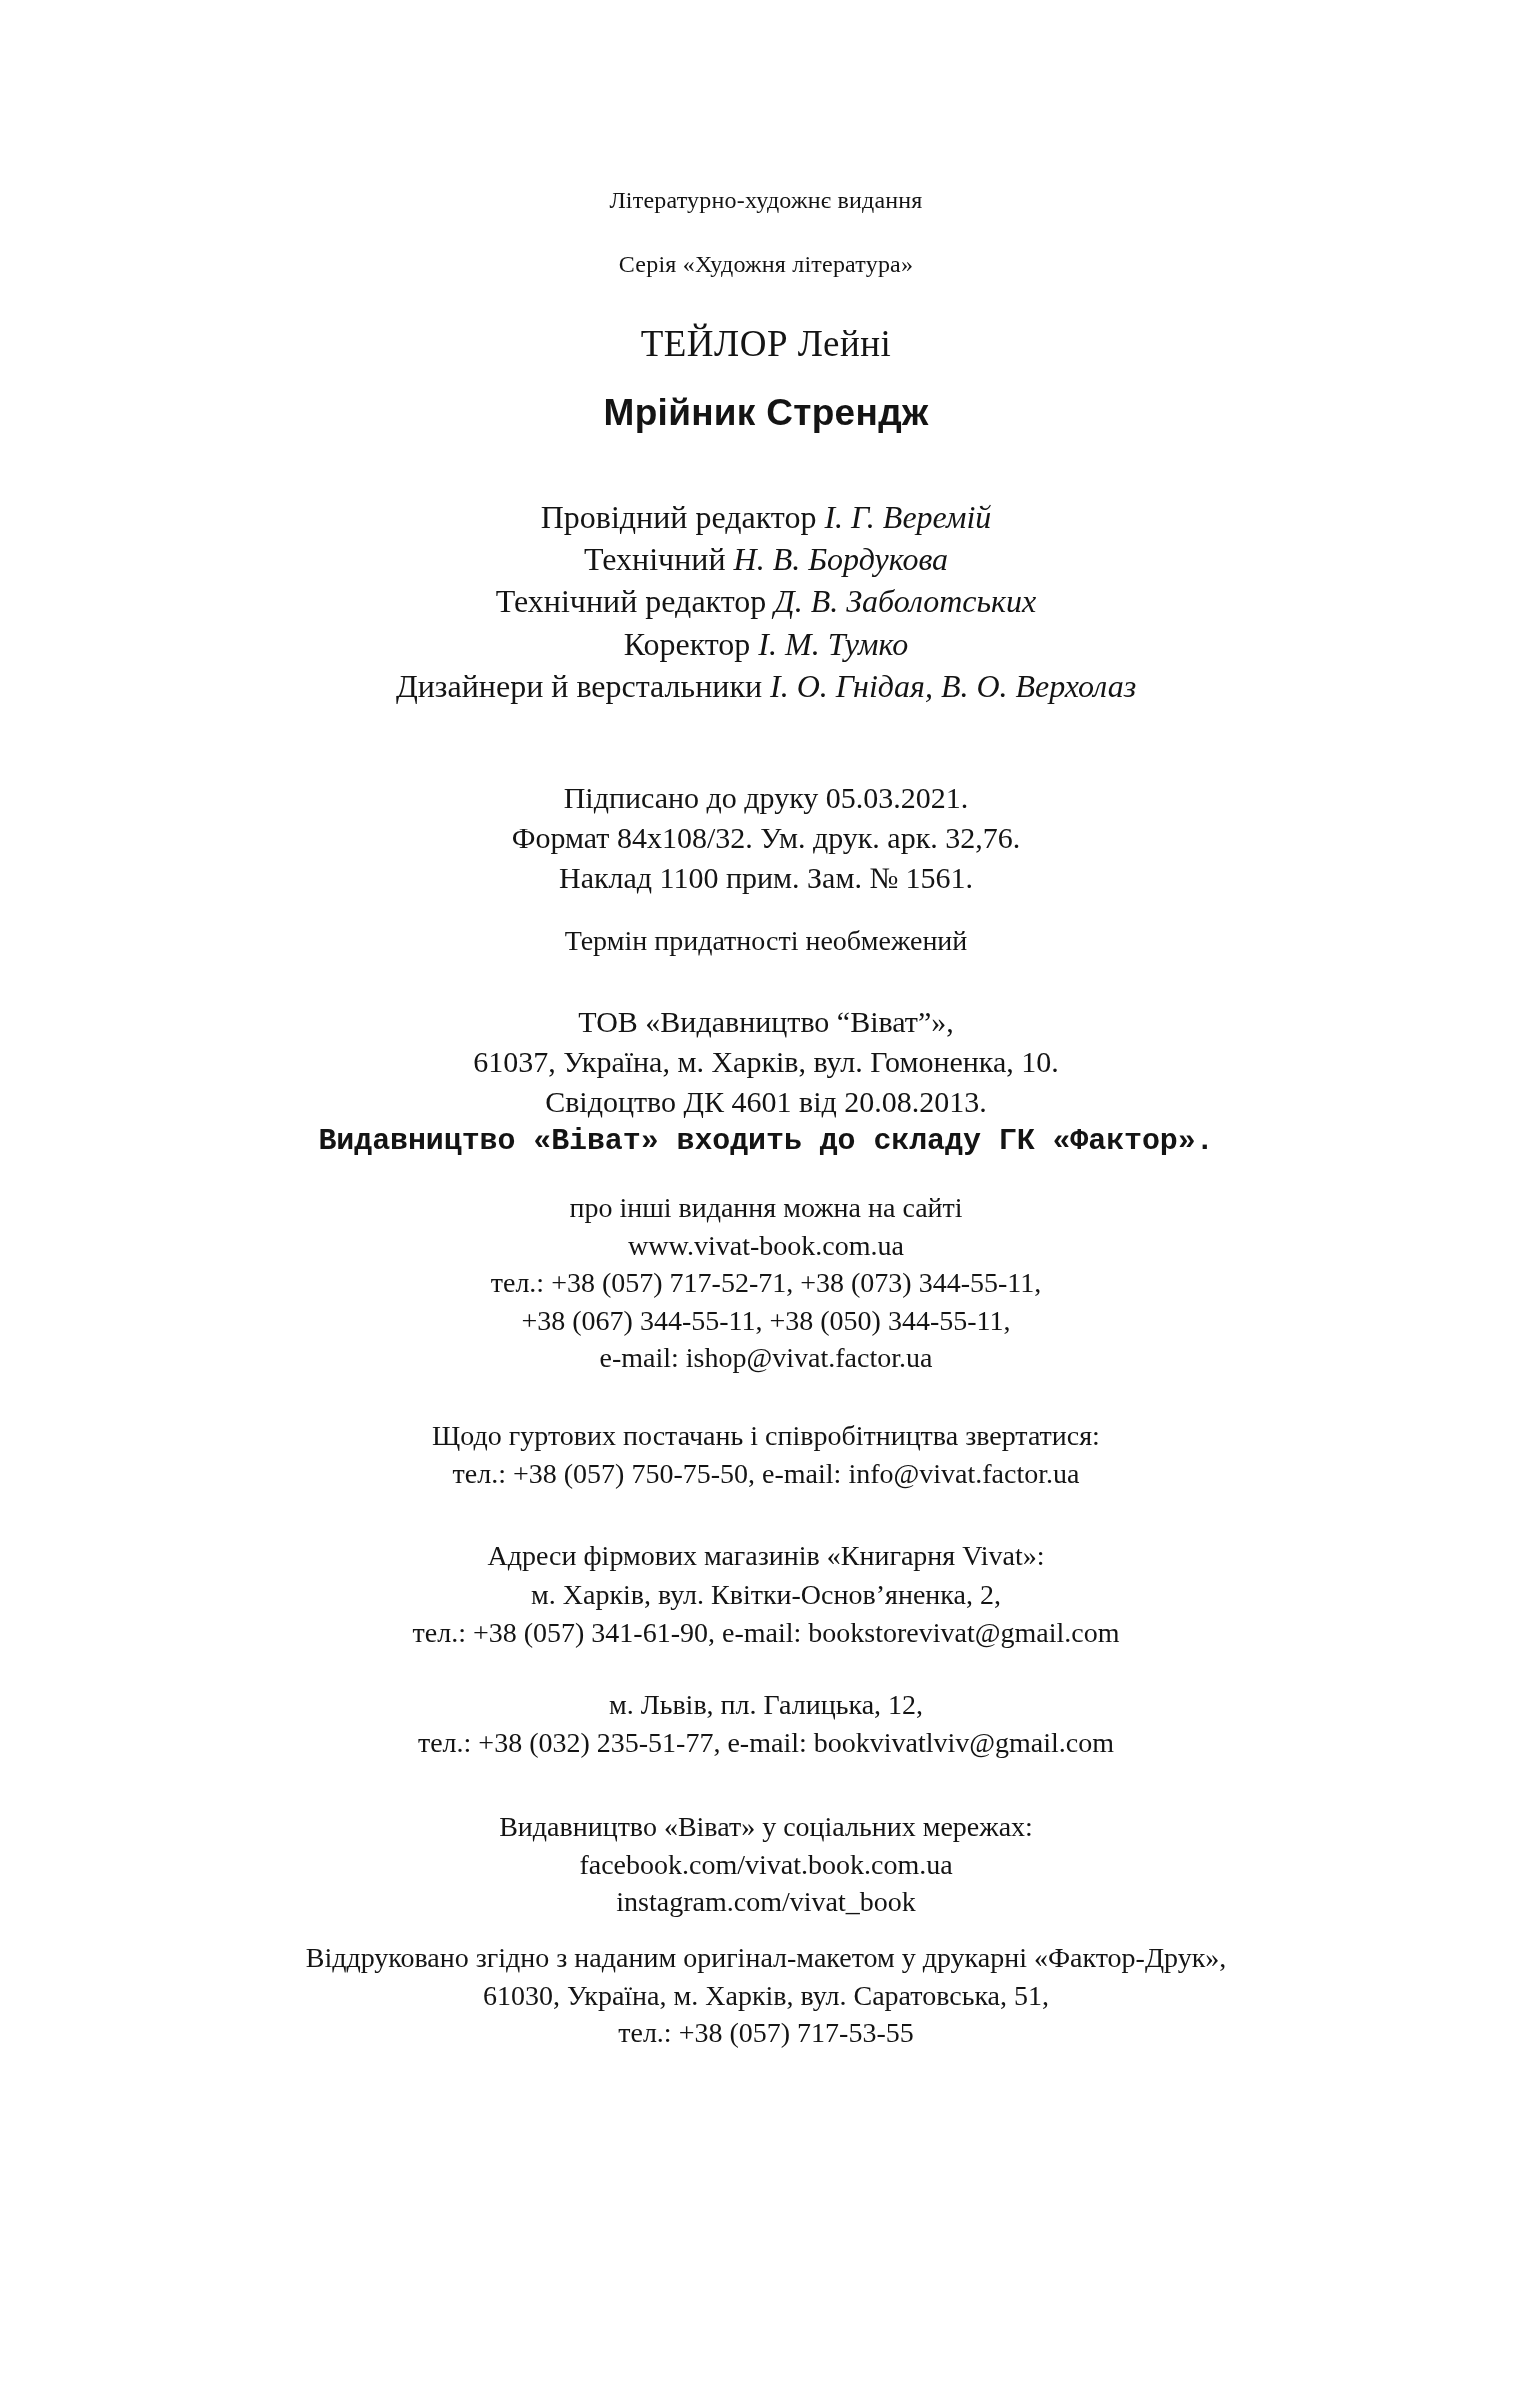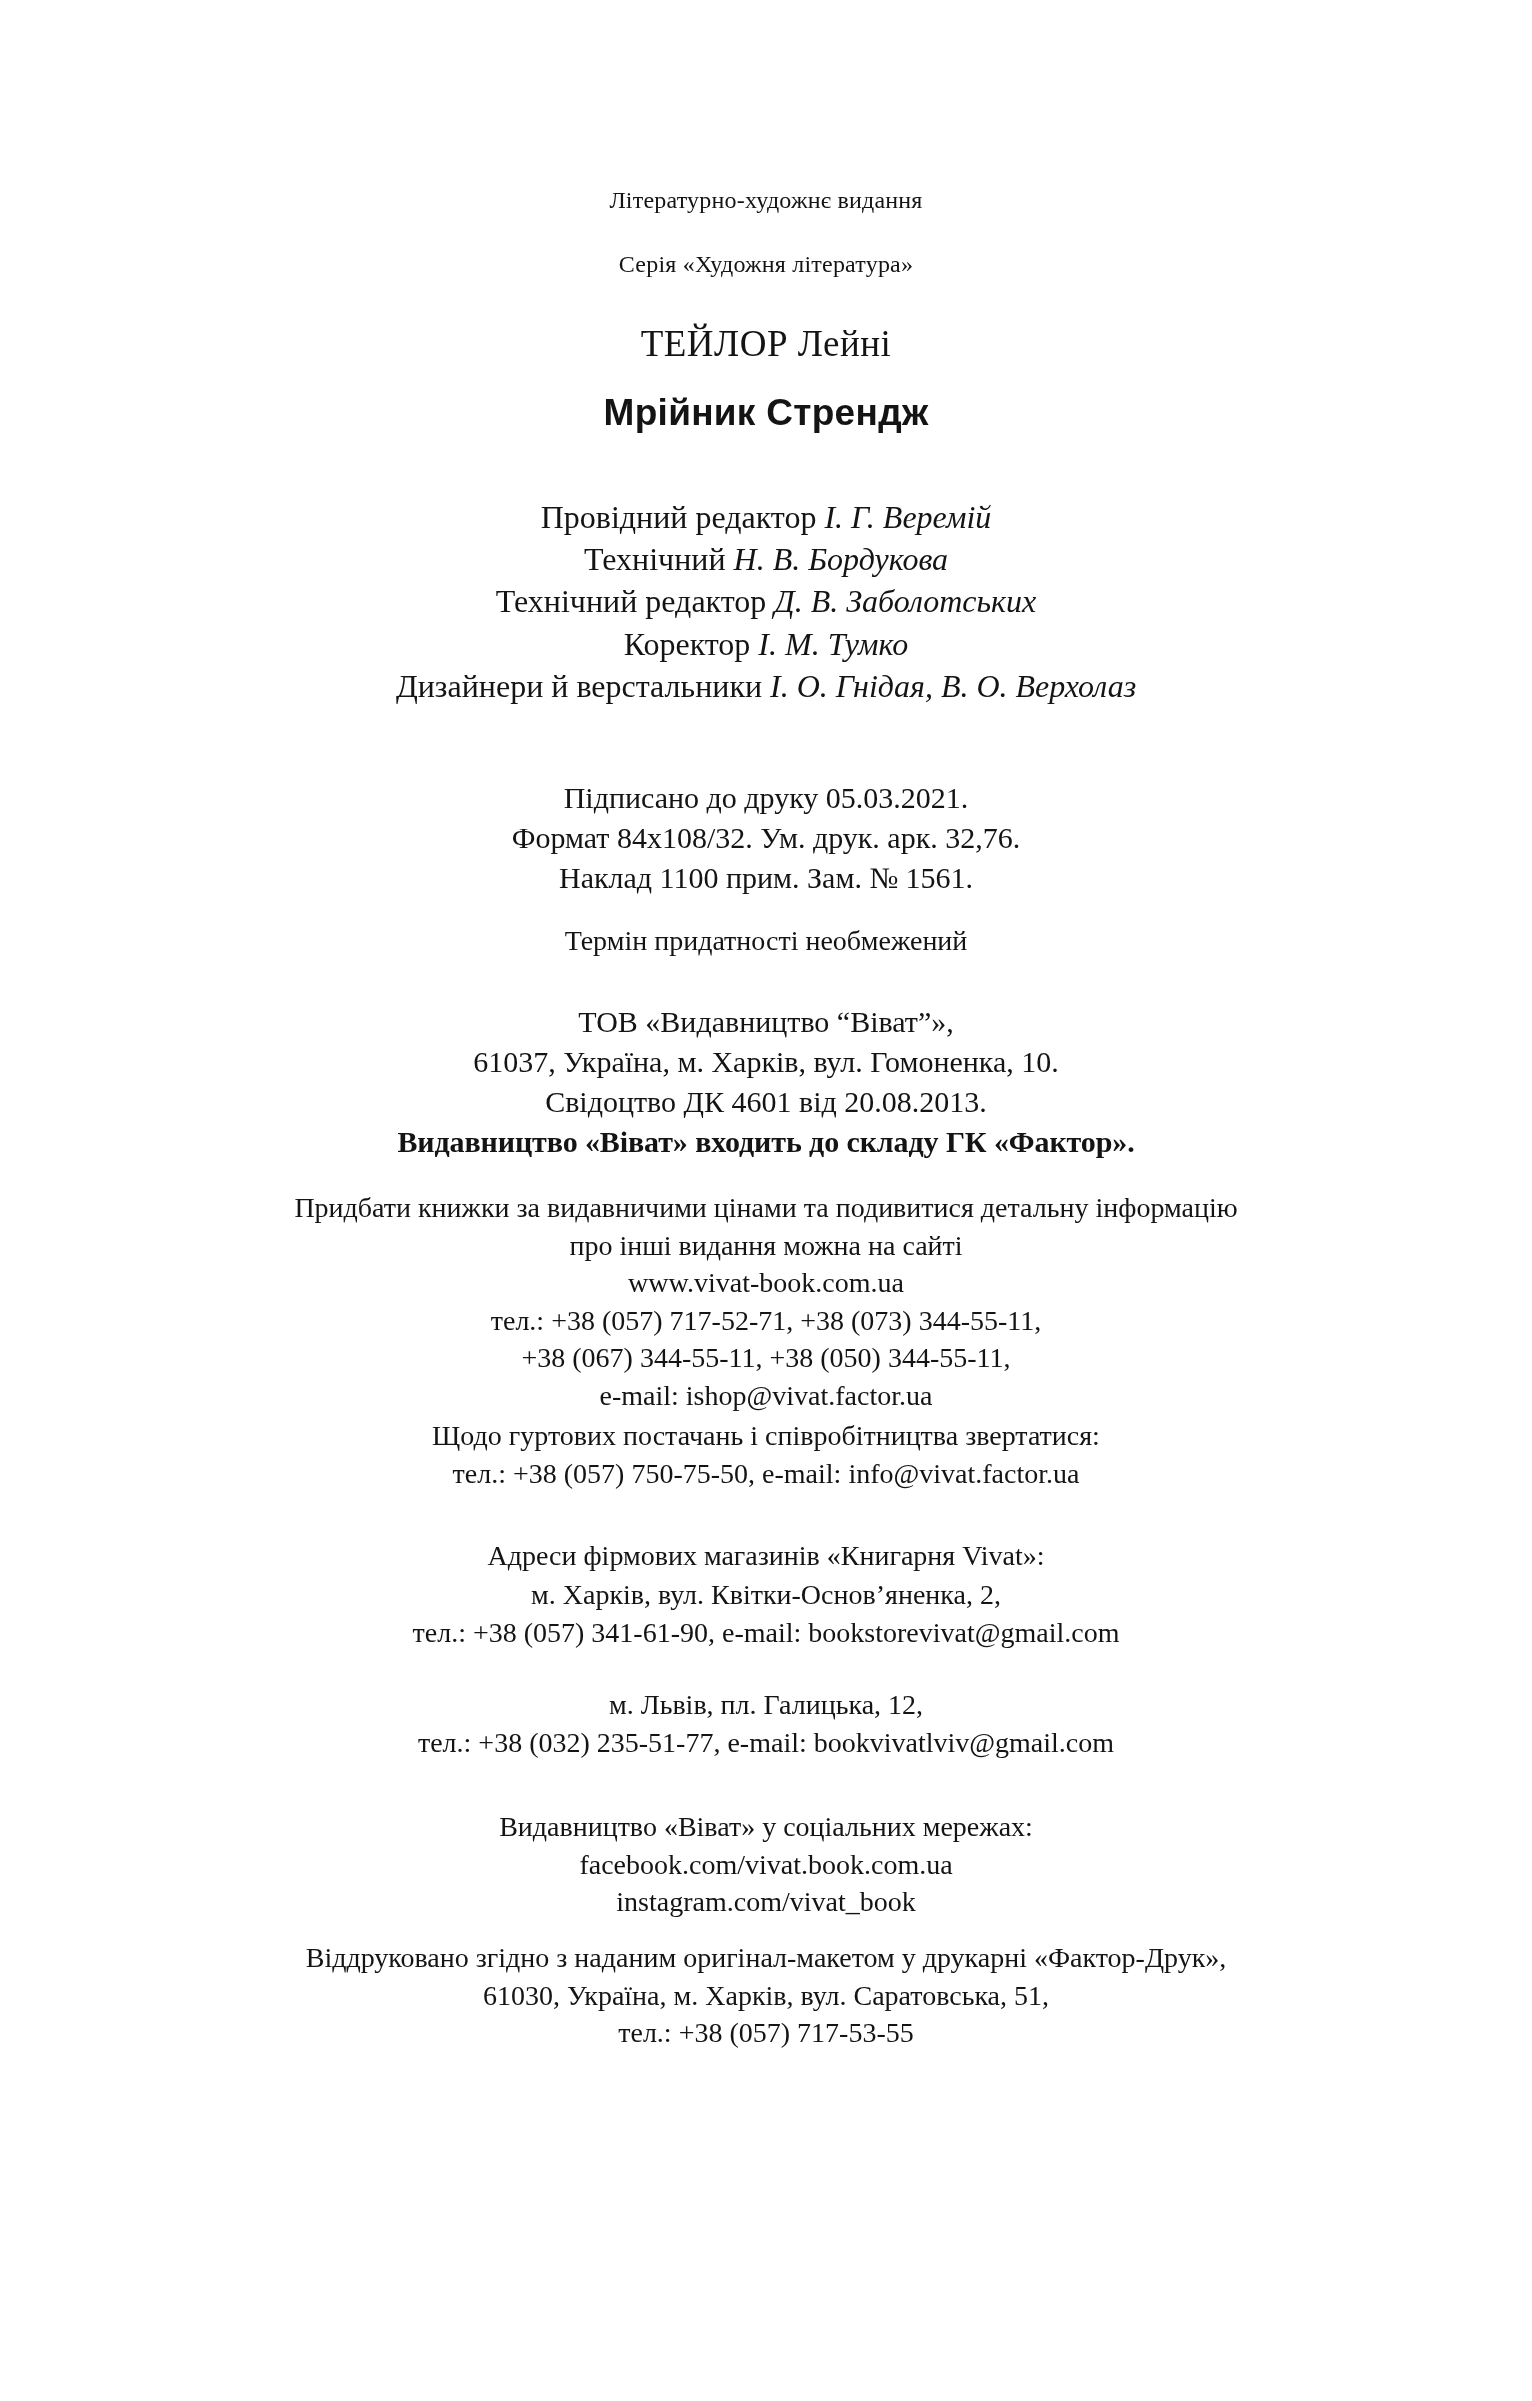--- a/index.html
+++ b/index.html
@@ -87,21 +87,21 @@
   .blk-shelf .line { font-size: 28px; }
 
   
   .blk-publisher { position: absolute; top: 1002px; width: 100%; }
   .blk-publisher .line {
     font-size: 30px;
     line-height: 1.33;
   }
   .t-group {
     font-weight: bold;
-    font-family: Liberation Serif, serif;
+    font-family: Liberation Mono, monospace;
     font-size: 29px;
     letter-spacing: -0.1px;
   }
 
   
   .blk-purchase { position: absolute; top: 1189px; width: 100%; }
   .blk-purchase .line {
     font-size: 28px;
     line-height: 1.34;
   }
@@ -179,21 +179,20 @@
     </div>
 
     <div class="blk-publisher">
       <span class="line">ТОВ «Видавництво “Віват”»,</span>
       <span class="line">61037, Україна, м. Харків, вул. Гомоненка, 10.</span>
       <span class="line">Свідоцтво ДК 4601 від 20.08.2013.</span>
       <span class="line t-group">Видавництво «Віват» входить до складу ГК «Фактор».</span>
     </div>
 
     <div class="blk-purchase">
-      <span class="line">Придбати книжки за видавничими цінами та подивитися детальну інформацію</span>
       <span class="line">про інші видання можна на сайті</span>
       <span class="line">www.vivat-book.com.ua</span>
       <span class="line">тел.: +38 (057) 717-52-71, +38 (073) 344-55-11,</span>
       <span class="line">+38 (067) 344-55-11, +38 (050) 344-55-11,</span>
       <span class="line">e-mail: ishop@vivat.factor.ua</span>
     </div>
 
     <div class="blk-wholesale">
       <span class="line">Щодо гуртових постачань і співробітництва звертатися:</span>
       <span class="line">тел.: +38 (057) 750-75-50, e-mail: info@vivat.factor.ua</span>

